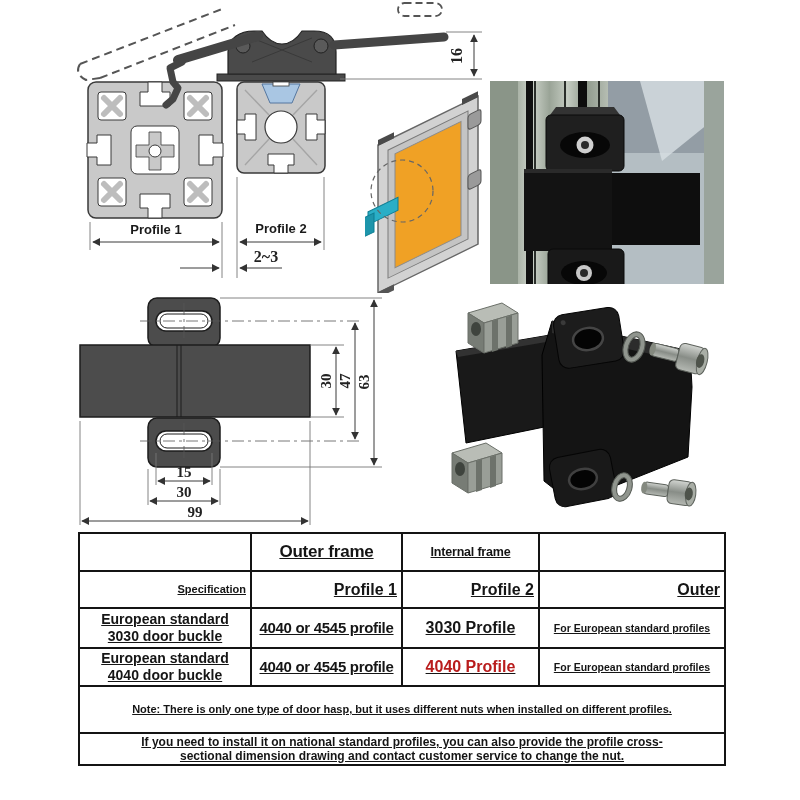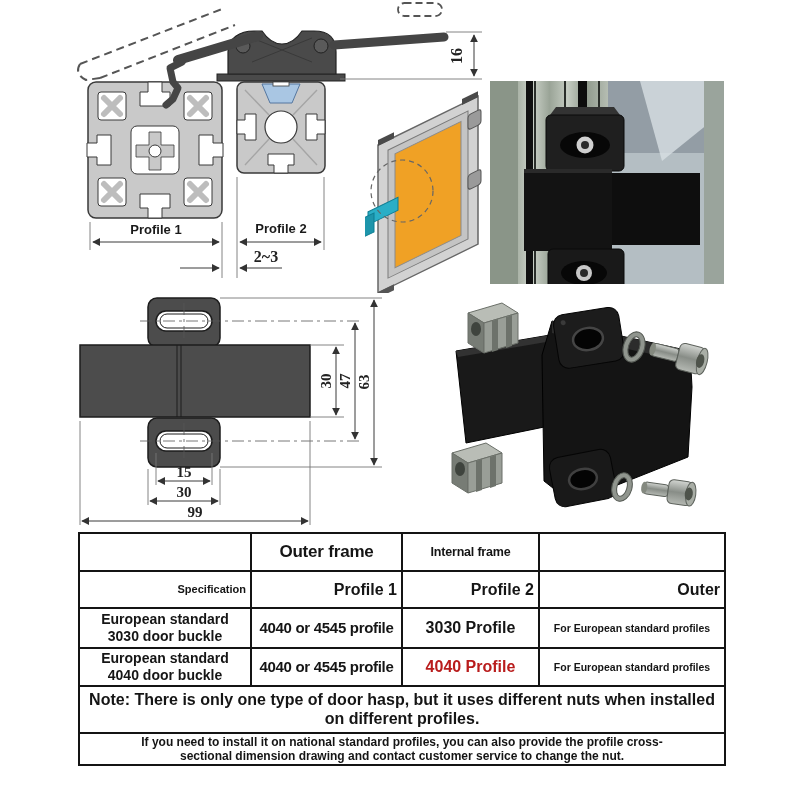--- a/index.html
+++ b/index.html
@@ -2,33 +2,33 @@
 <html><head>
 <meta charset="utf-8">
 <style>
   html,body{margin:0;padding:0;background:#fff;}
   .canvas{position:relative;width:800px;height:800px;background:#ffffff;overflow:hidden;
           font-family:"Liberation Sans",sans-serif;}
   .abs{position:absolute;}
 
   
   table.spec{position:absolute;left:78px;top:532px;width:646px;border-collapse:collapse;
-             table-layout:fixed;color:#151515;font-weight:bold;}
+             table-layout:fixed;color:#151515;font-weight:bold;text-decoration:underline;}
   table.spec td{border:2px solid #141414;text-align:center;vertical-align:middle;
                 padding:1px 4px;line-height:1.2;}
   td.h-outer{font-size:17px;letter-spacing:-0.2px;}
   td.h-internal{font-size:12.5px;letter-spacing:-0.2px;}
   td.h-spec{font-size:11px;}
   td.h-big{font-size:16px;}
   td.c-spec{font-size:14px;}
   td.c-outer{font-size:15px;letter-spacing:-0.3px;}
   td.c-internal{font-size:16px;}
   td.c-internal.purple{color:#b91c1c;}
   td.c-remark{font-size:10.5px;}
-  td.c-note{font-size:16px;height:43px;}
+  td.c-note{font-size:11px;height:43px;}
   td.c-footer{font-size:12px;height:28px;}
   td.c-footer span{display:block;max-width:545px;margin:0 auto;}
   tr.r1 td{height:34px;} tr.r2 td{height:33px;text-align:right;} tr.r3 td{height:36px;}
   tr.r4 td{height:33px;} tr.r5 td{height:32px;}
 
   
   .dim{font-family:"Liberation Serif",serif;font-size:15px;font-weight:bold;fill:#222;}
   .dim16{font-family:"Liberation Serif",serif;font-size:16px;font-weight:bold;fill:#222;}
   .plabel{font-family:"Liberation Sans",sans-serif;font-size:13px;font-weight:bold;fill:#1a1a1a;}
 </style>

